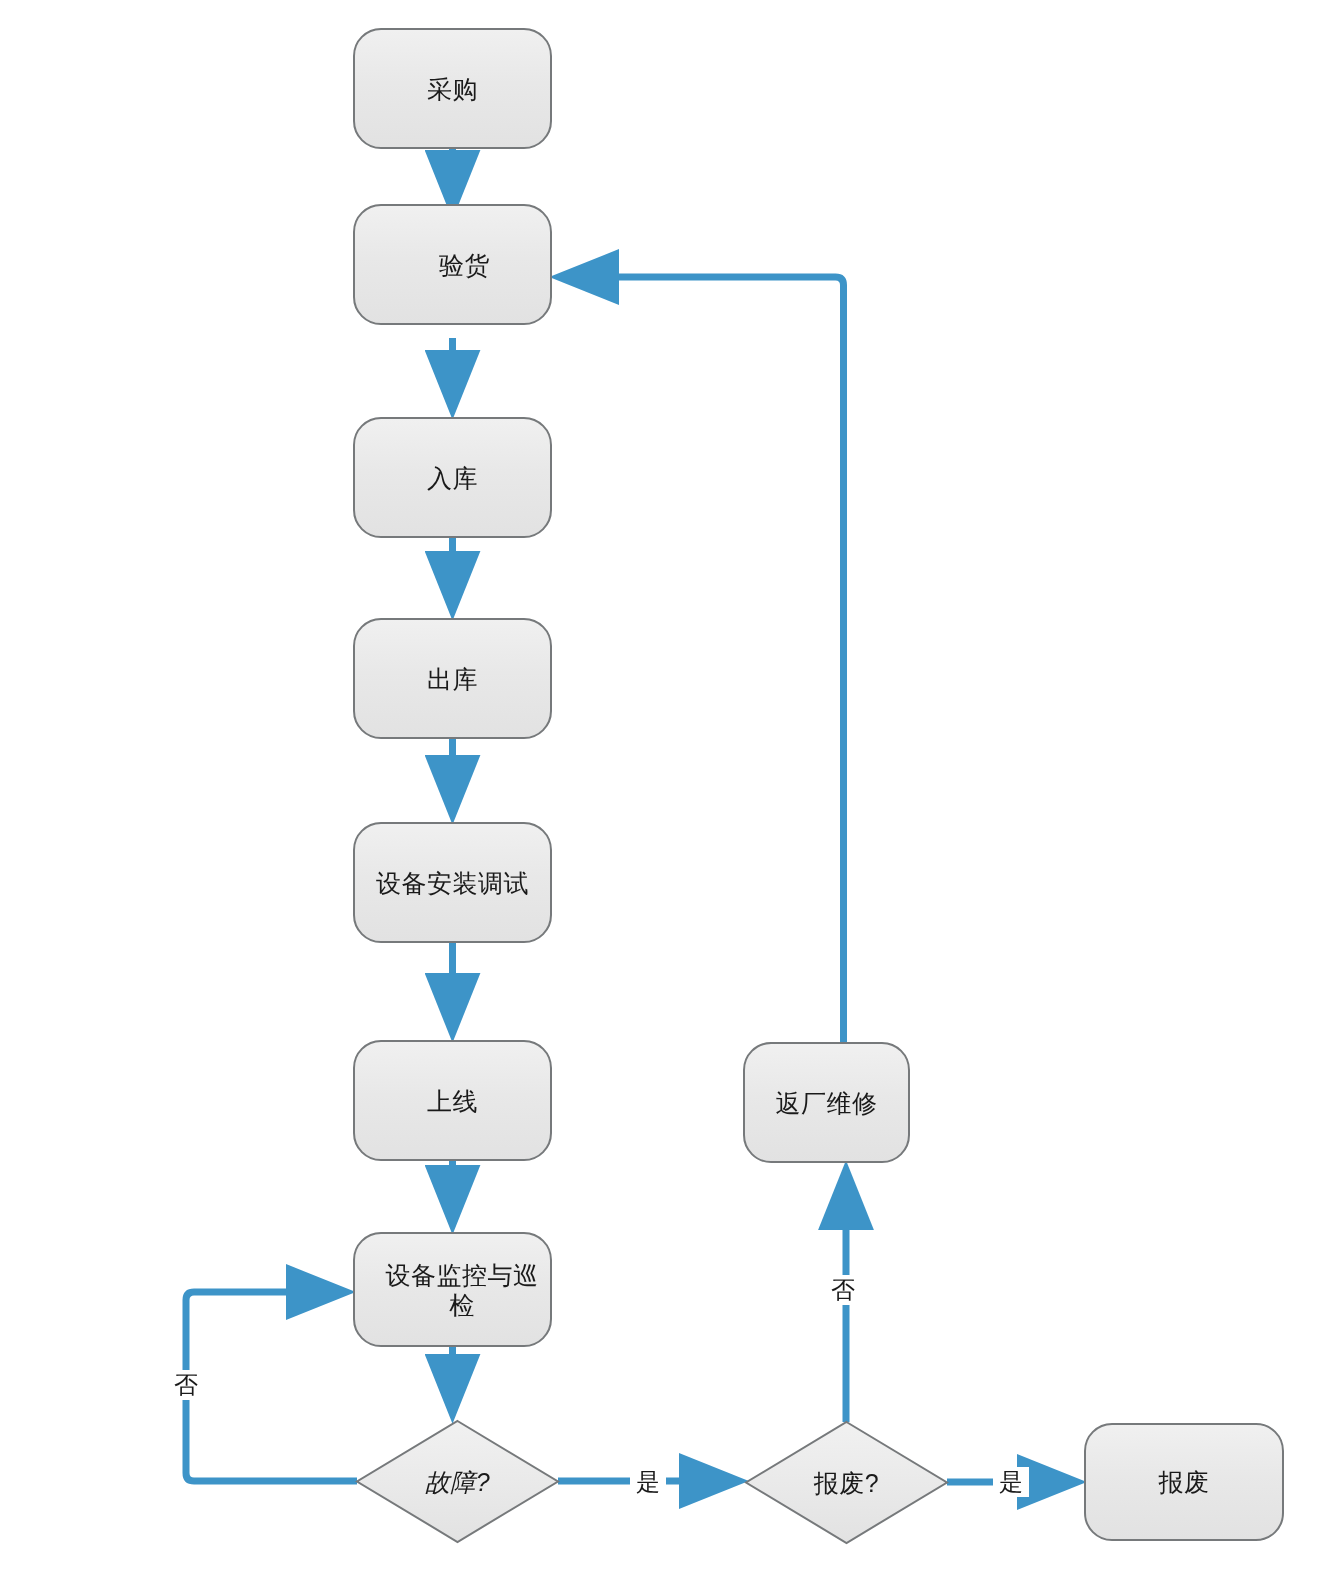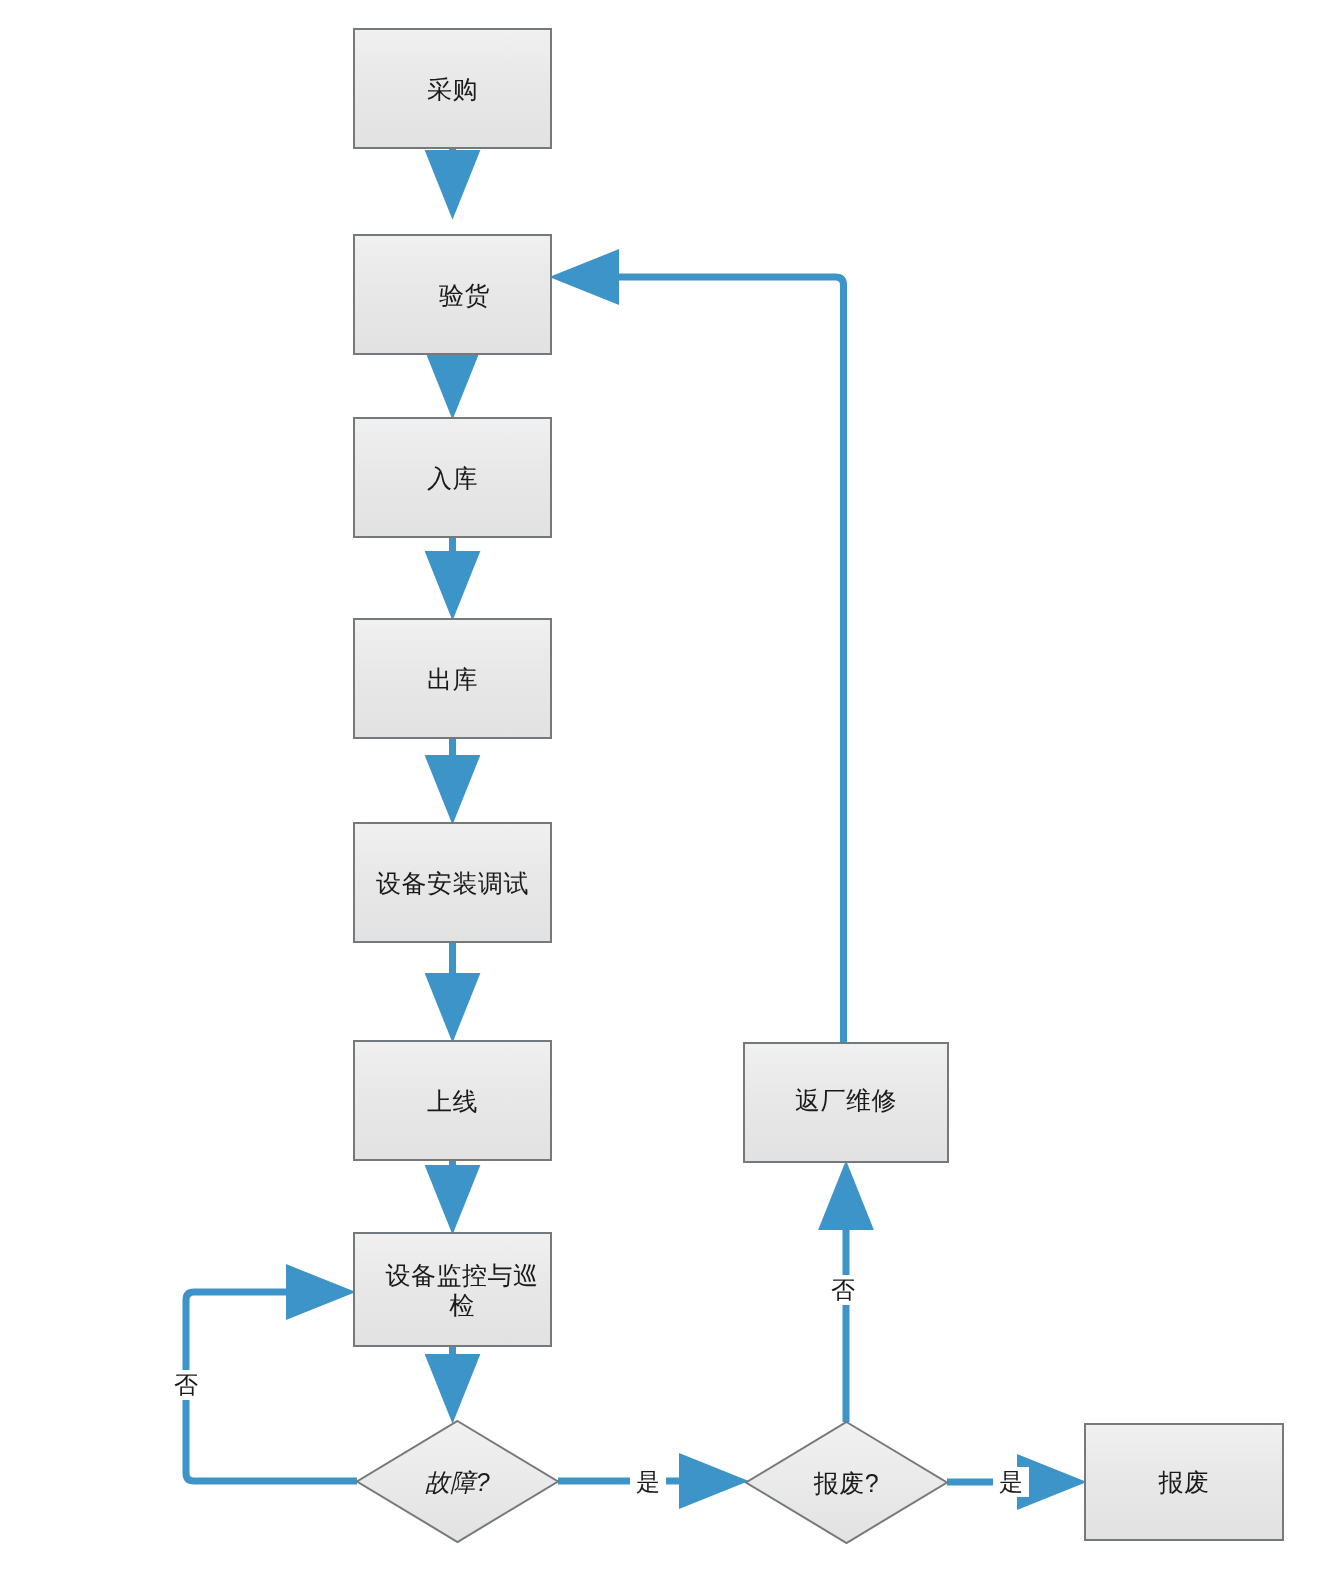--- a/index.html
+++ b/index.html
@@ -30,20 +30,21 @@
     position: absolute;
     box-sizing: border-box;
     display: flex;
     align-items: center;
     justify-content: center;
     text-align: center;
     color: #1a1a1a;
     font-size: 25px;
     line-height: 1.2;
     letter-spacing: 0.5px;
+    border-radius: 28px;
   }
   .node.process {
     border: 2px solid #76797b;
     background: linear-gradient(to bottom, #f0f0f0 0%, #e8e8e8 45%, #e2e2e2 100%);
   }
   .node.decision {
     border: none;
     background: transparent;
   }
   .node.decision .node-label {
@@ -108,21 +109,21 @@
     <g>
       <polygon points="457.5,1421 558,1481.5 457.5,1542 357,1481.5" fill="url(#nodeGrad)" stroke="#76797b" stroke-width="2"></polygon>
       <polygon points="846.5,1422 947,1482.5 846.5,1543 746,1482.5" fill="url(#nodeGrad)" stroke="#76797b" stroke-width="2"></polygon>
     </g>
   </svg>
 
   <div class="node process" style="left:353px; top:28px; width:199px; height:121px;">
     <span class="node-label">采购</span>
   </div>
 
-  <div class="node process" style="left:353px; top:234px; width:199px; height:121px;padding-left:24px;">
+  <div class="node process" style="left:353px; top:204px; width:199px; height:121px;padding-left:24px;">
     <span class="node-label">验货</span>
   </div>
 
   <div class="node process" style="left:353px; top:417px; width:199px; height:121px;">
     <span class="node-label">入库</span>
   </div>
 
   <div class="node process" style="left:353px; top:822px; width:199px; height:121px;">
     <span class="node-label">设备安装调试</span>
   </div>
@@ -132,21 +133,21 @@
   </div>
 
   <div class="node process" style="left:353px; top:1040px; width:199px; height:121px;">
     <span class="node-label">上线</span>
   </div>
 
   <div class="node process" style="left:353px; top:1232px; width:199px; height:115px;padding-left:19px;">
     <span class="node-label">设备监控与巡检</span>
   </div>
 
-  <div class="node process" style="left:743px; top:1042px; width:206px; height:121px;font-family:Liberation Mono, monospace;">
+  <div class="node process" style="left:743px; top:1042px; width:167px; height:121px;">
     <span class="node-label">返厂维修</span>
   </div>
 
   <div class="node process" style="left:1084px; top:1423px; width:200px; height:118px;">
     <span class="node-label">报废</span>
   </div>
 
   <div class="node decision" style="left:357px; top:1421px; width:201px; height:121px;font-style:italic;">
     <span class="node-label">故障?</span>
   </div>

